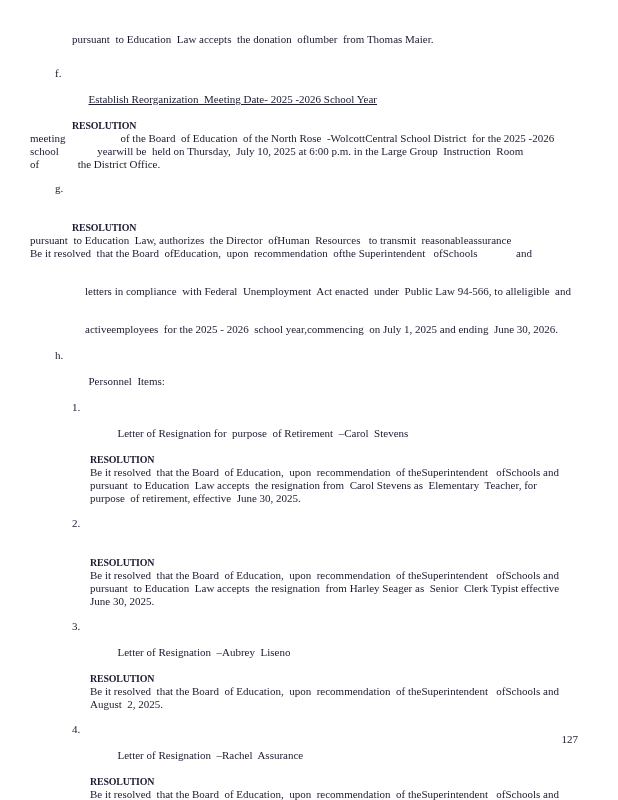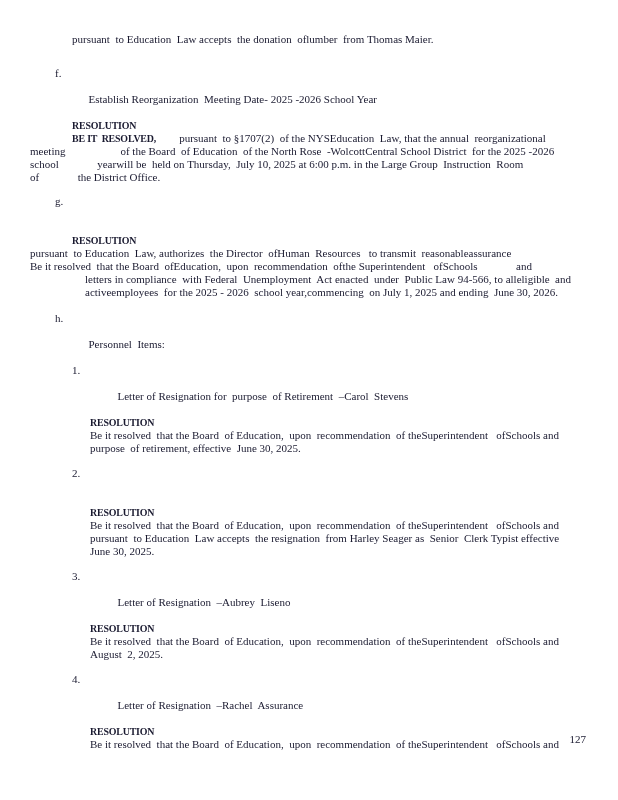--- a/index.html
+++ b/index.html
@@ -16,45 +16,44 @@
     color:#1a1a30;
   }
   .line{white-space:pre;}
   .hang{position:relative;white-space:pre;}
   .lbl{position:absolute;top:0;}
   .lbl-a{left:25px;}      
   .lbl-n{left:42px;}      
   .t-42{padding-left:42px;}
   .t-60{padding-left:60px;}
   .ind-42{padding-left:42px;}
-  .ind-55{padding-left:55px;}
+  .ind-55{padding-left:55px;margin-top:25px;}
   .ind-60{padding-left:60px;}
-  .u{}
+  .u{text-decoration:underline;}
   .rc{font-weight:bold;display:inline-block;transform:scaleX(.9);transform-origin:0 50%;letter-spacing:-.2px;}
   .sec-f{margin-top:21px;}
   .sec-g{margin-top:11px;}
   .sec-h{margin-top:13px;}
   .item{margin-top:12px;}
   .item:first-child{margin-top:0;}
-  .pagenum{position:absolute;top:733px;right:32px;white-space:pre;}
+  .pagenum{position:absolute;top:733px;right:40px;white-space:pre;}
 </style>
 </head>
 <body>
 
 <div class="page">
 
   <div class="line ind-42">pursuant  to Education  Law accepts  the donation  oflumber  from Thomas Maier.</div>
 
   <section class="sec-f">
     <div class="hang">
       <span class="lbl lbl-a">f.</span>
       <span class="t-42 u" style="display:inline-block">Establish Reorganization  Meeting Date- 2025 -2026 School Year</span>
     </div>
     <div class="line ind-42"><span class="rc">RESOLUTION</span></div>
-    <div class="line ind-42"><span class="rc">BE IT  RESOLVED,</span><span>     pursuant  to §1707(2)  of the NYSEducation  Law, that the annual  reorganizational</span></div>
     <div class="line">meeting                    of the Board  of Education  of the North Rose  -WolcottCentral School District  for the 2025 -2026</div>
     <div class="line">school              yearwill be  held on Thursday,  July 10, 2025 at 6:00 p.m. in the Large Group  Instruction  Room</div>
     <div class="line">of              the District Office.</div>
   </section>
 
   <section class="sec-g">
     <div class="hang">
       <span class="lbl lbl-a">g.</span>
     </div>
     <div class="line ind-42"><span class="rc">RESOLUTION</span></div>
@@ -72,20 +71,21 @@
 
     <div>
 
       <div class="item">
         <div class="hang">
           <span class="lbl lbl-n">1.</span>
           <span class="t-60" style="display:inline-block">Letter of Resignation for  purpose  of Retirement  –Carol  Stevens</span>
         </div>
         <div class="line ind-60"><span class="rc">RESOLUTION</span></div>
         <div class="line ind-60">Be it resolved  that the Board  of Education,  upon  recommendation  of theSuperintendent   ofSchools and</div>
+        <div class="line ind-60">pursuant  to Education  Law accepts  the resignation from  Carol Stevens as  Elementary  Teacher, for</div>
         <div class="line ind-60">purpose  of retirement, effective  June 30, 2025.</div>
       </div>
 
       <div class="item">
         <div class="hang">
           <span class="lbl lbl-n">2.</span>
         </div>
         <div class="line ind-60"><span class="rc">RESOLUTION</span></div>
         <div class="line ind-60">Be it resolved  that the Board  of Education,  upon  recommendation  of theSuperintendent   ofSchools and</div>
         <div class="line ind-60">pursuant  to Education  Law accepts  the resignation  from Harley Seager as  Senior  Clerk Typist effective</div>

